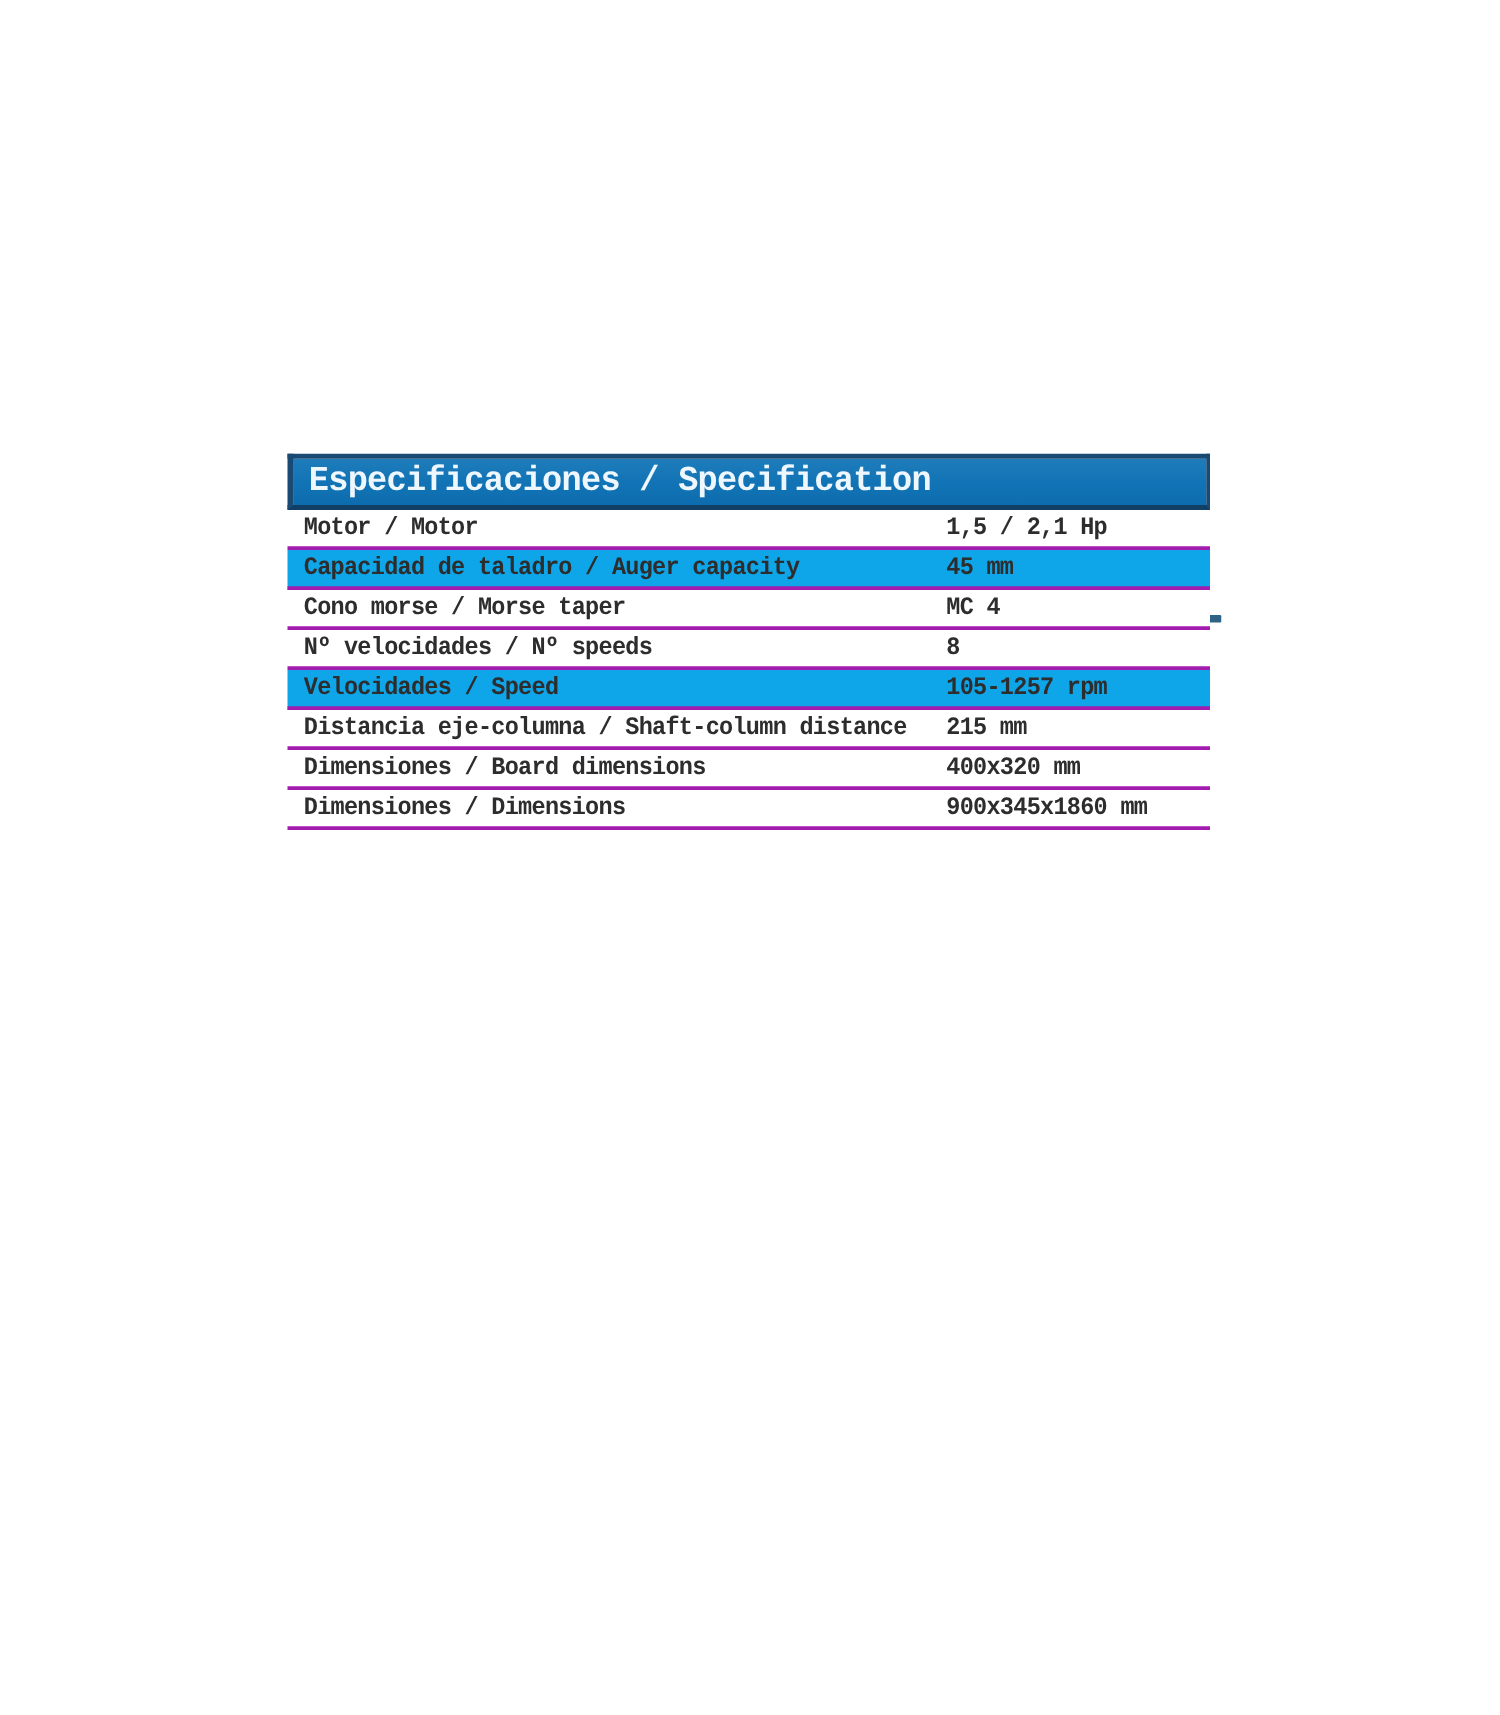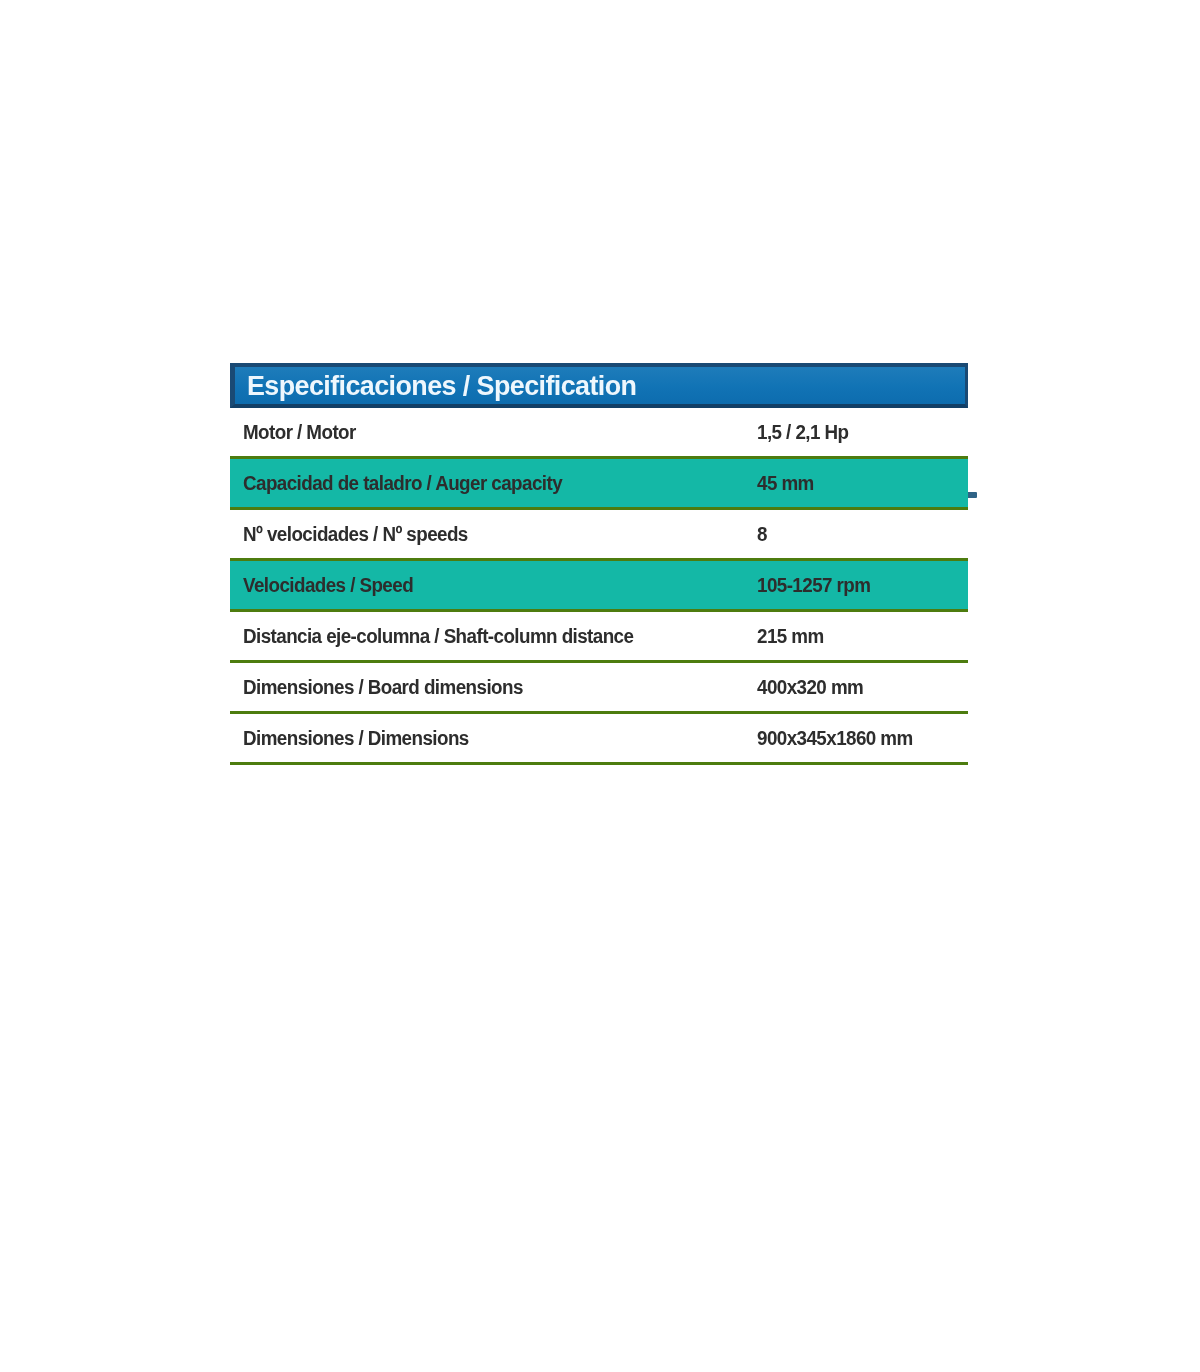--- a/index.html
+++ b/index.html
@@ -7,20 +7,21 @@
     padding: 0;
     background: #ffffff;
     font-family: "Liberation Sans", sans-serif;
   }
   .page {
     position: relative;
     width: 1200px;
     height: 1372px;
     background: #ffffff;
     overflow: hidden;
+    font-family: Liberation Mono, monospace;
   }
   .spec-table {
     position: absolute;
     left: 230px;
     top: 363px;
     width: 738px;
   }
   .spec-header {
     box-sizing: border-box;
     height: 45px;
@@ -41,29 +42,29 @@
     letter-spacing: -0.6px;
     white-space: nowrap;
     transform: scaleX(0.96);
     transform-origin: left center;
   }
   .rows {
     position: relative;
   }
   .row {
     box-sizing: border-box;
-    height: 51px;
+    height: 32px;
     background: #ffffff;
-    border-bottom: 3px solid #4d7c0f;
+    border-bottom: 3px solid #a21caf;
     position: relative;
     display: flex;
     align-items: center;
   }
   .row.alt {
-    background: #14b8a6;
+    background: #0ea5e9;
   }
   .cell-label, .cell-value {
     color: #2d2d2d;
     font-size: 20px;
     font-weight: bold;
     letter-spacing: -0.6px;
     white-space: nowrap;
     transform: scaleX(0.94);
     transform-origin: left center;
   }
@@ -99,20 +100,24 @@
   <div class="row">
     <span class="cell-label">Motor / Motor</span>
     <span class="cell-value">1,5 / 2,1 Hp</span>
   </div>
 
   <div class="row alt">
     <span class="cell-label">Capacidad de taladro / Auger capacity</span>
     <span class="cell-value">45 mm</span>
   </div>
 
+  <div class="row">
+    <span class="cell-label">Cono morse / Morse taper</span>
+    <span class="cell-value">MC 4</span>
+  </div>
 
 
   <div class="row">
     <span class="cell-label">Nº velocidades / Nº speeds</span>
     <span class="cell-value">8</span>
   </div>
 
   <div class="row alt">
     <span class="cell-label">Velocidades / Speed</span>
     <span class="cell-value">105-1257 rpm</span>

